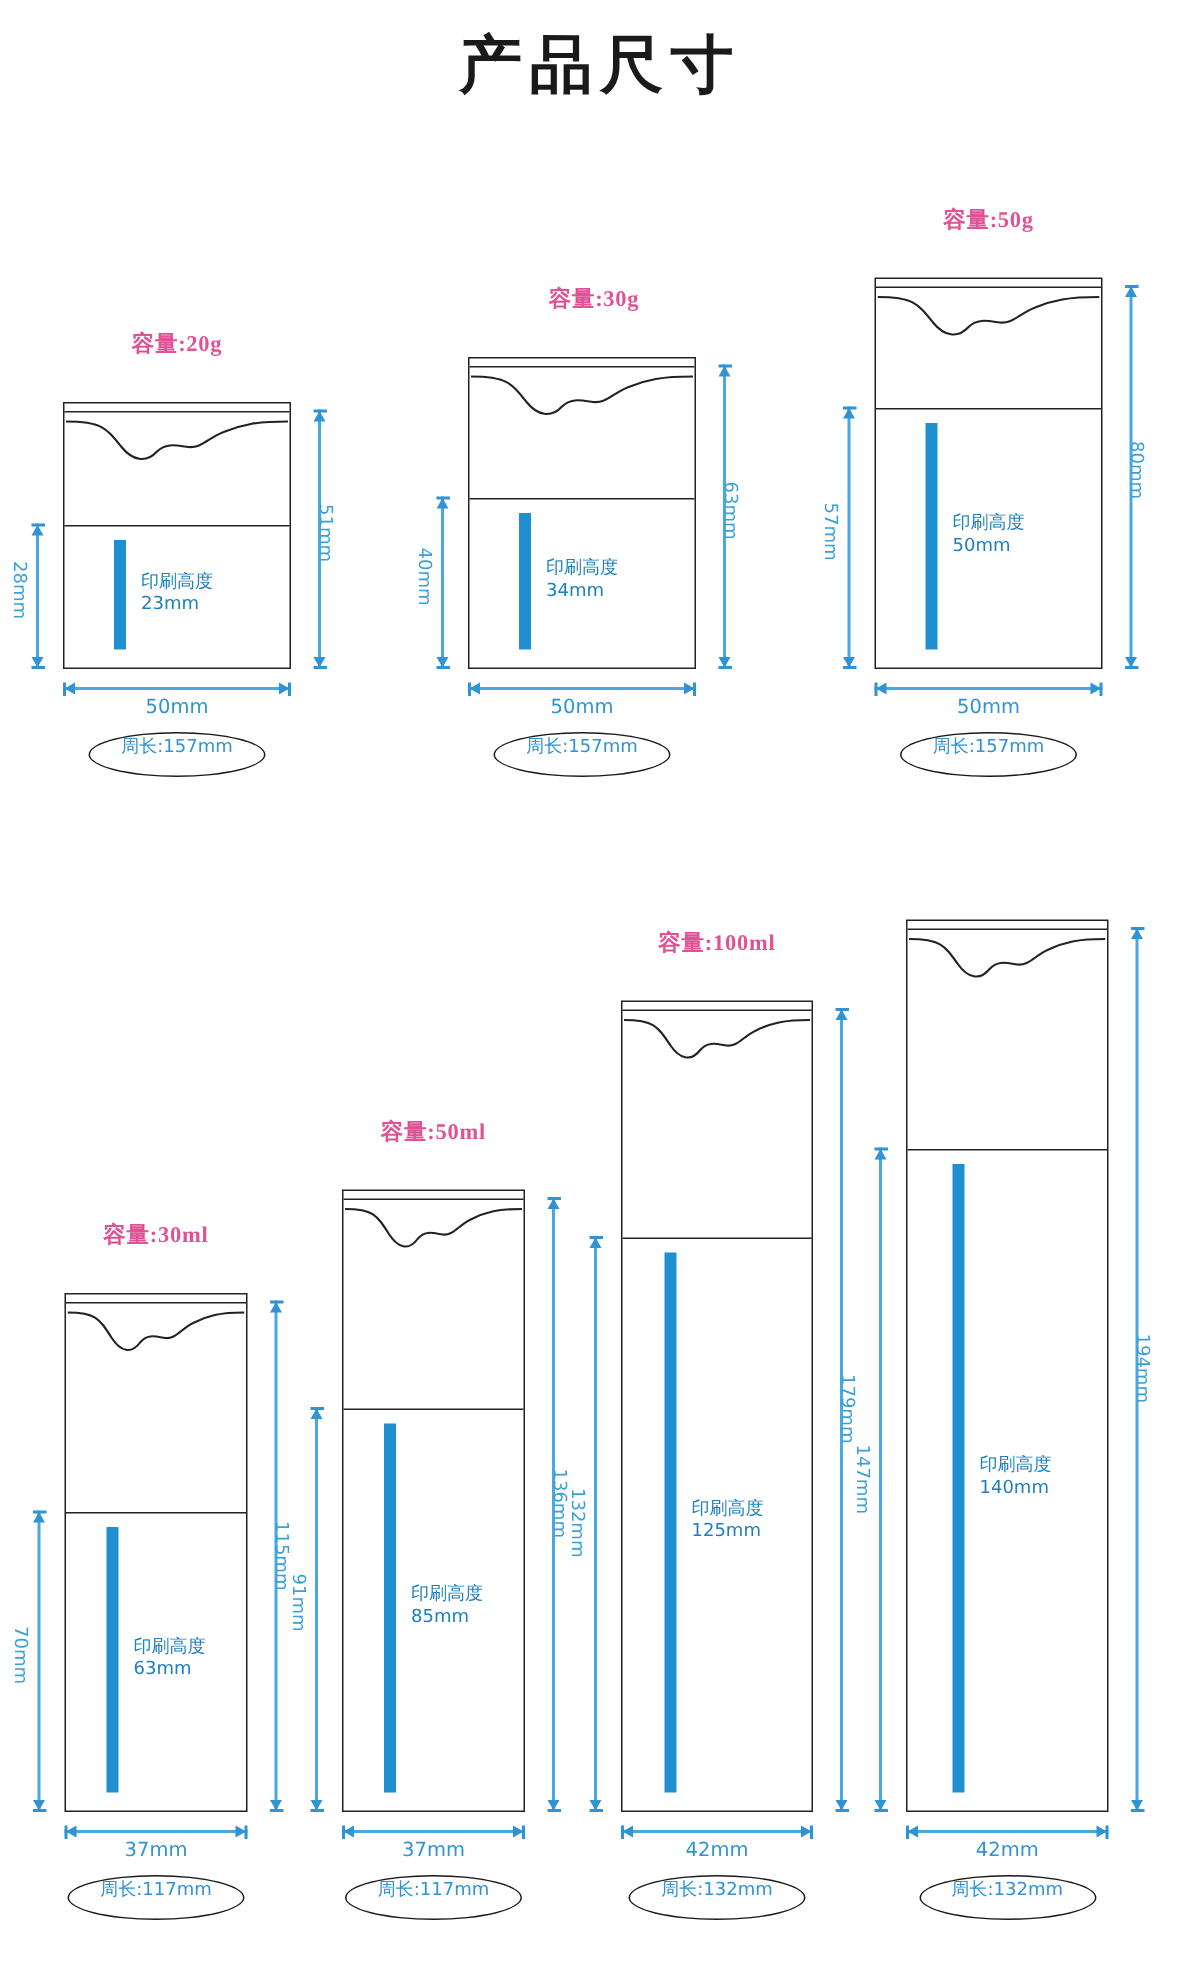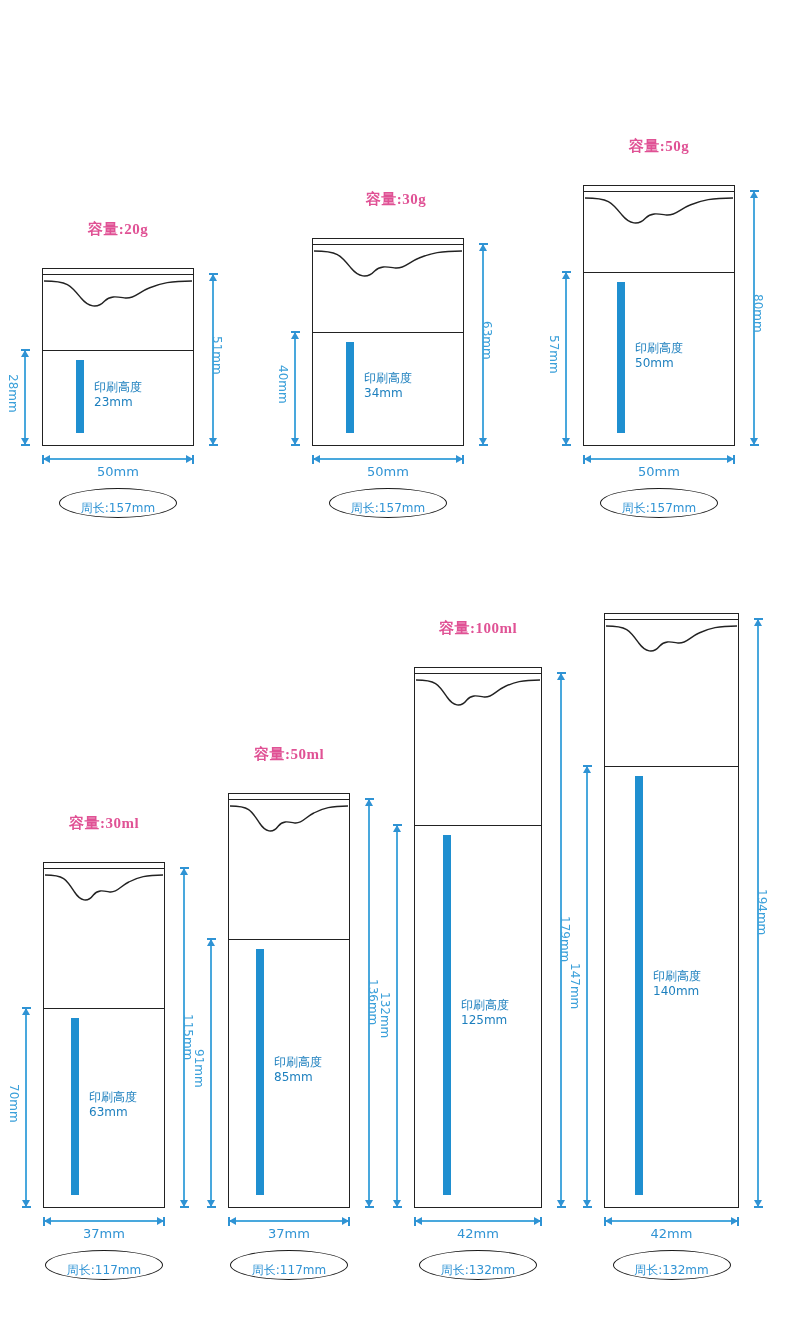--- a/index.html
+++ b/index.html
@@ -165,34 +165,35 @@
     text-align: center;
   }
 
   
   .circum {
     position: absolute;
     border: 1.5px solid #1a1a1a;
     border-radius: 50%;
     background: #ffffff;
     display: flex;
-    align-items: flex-end;
+    align-items: flex-start;
     justify-content: center;
   }
   .circum span {
     font-family: "DejaVu Sans", sans-serif;
     font-size: 12px;
     color: #2f93d4;
     white-space: nowrap;
   }
 </style>
 </head>
 <body>
 
 <div id="header">
+  <h1 id="title-main">产品尺寸</h1>
 </div>
 
 <div id="diagram-root">
     <div class="product">
       <div class="cap-label" style="left: 118px; top: 220px; transform: translateX(-50%);">容量:20g</div>
       <div class="bottle" style="left: 42px; top: 268px; width: 152px; height: 178px;">
         <div class="neck-line" style="top: 5px;"></div>
         <svg class="wave" width="148" height="44" style="left: 1px; top: 5px;">
           <path d="M 0 7 C 23.68 7 26.64 11 37 24 C 44.4 33 53.28 35 60.68 27 C 66.60000000000001 21 74 23 81.4 24 C 90.28 25 94.72 18 105.08 14 C 116.92 9 127.28 7 148 7" fill="none" stroke="#222222" stroke-width="1.4"></path>
         </svg>

